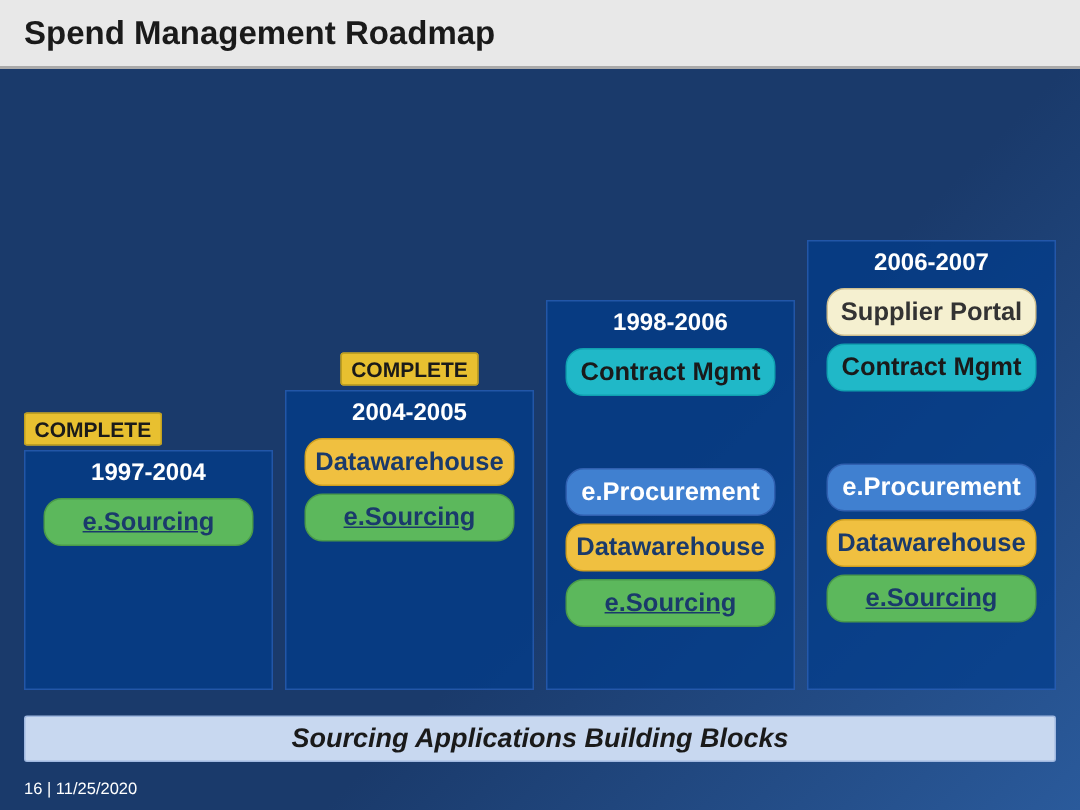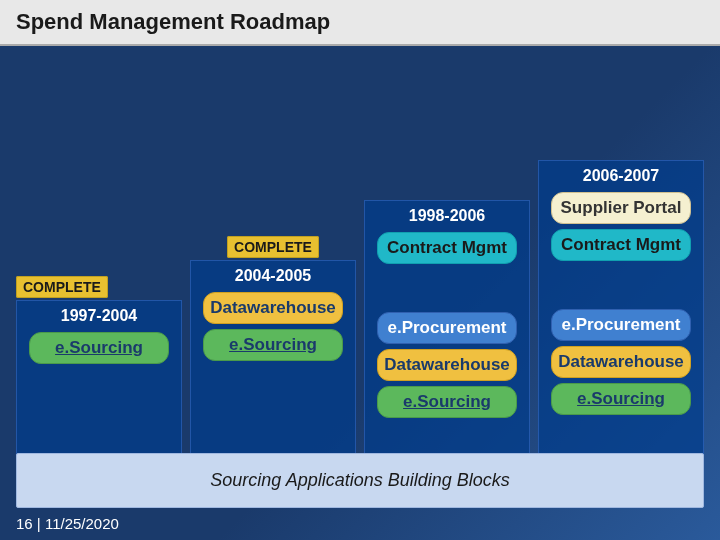--- a/index.html
+++ b/index.html
@@ -143,35 +143,35 @@
 
     
     .footer-banner {
       position: absolute;
       bottom: 32px;
       left: 16px;
       right: 16px;
       background: #c8d8f0;
       border: 1px solid #a0b8e0;
       text-align: center;
-      padding: 16px;
+      padding: 4px;
       font-size: 18px;
-      font-weight: normal;
+      font-weight: bold;
       font-style: italic;
       color: #1a1a1a;
       border-radius: 2px;
     }
 
     
     .page-num {
       position: absolute;
       bottom: 8px;
       left: 16px;
       color: white;
-      font-size: 15px;
+      font-size: 11px;
     }
 
     
     .col1 .col-bg { min-height: 160px; }
     .col2 .col-bg { min-height: 200px; }
     .col3 .col-bg { min-height: 260px; }
     .col4 .col-bg { min-height: 300px; }
 
     .col-bg-inner {
       width: 100%;

